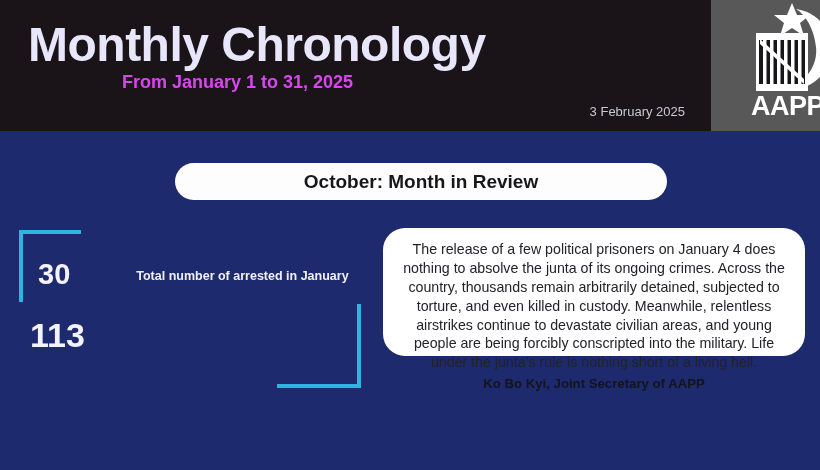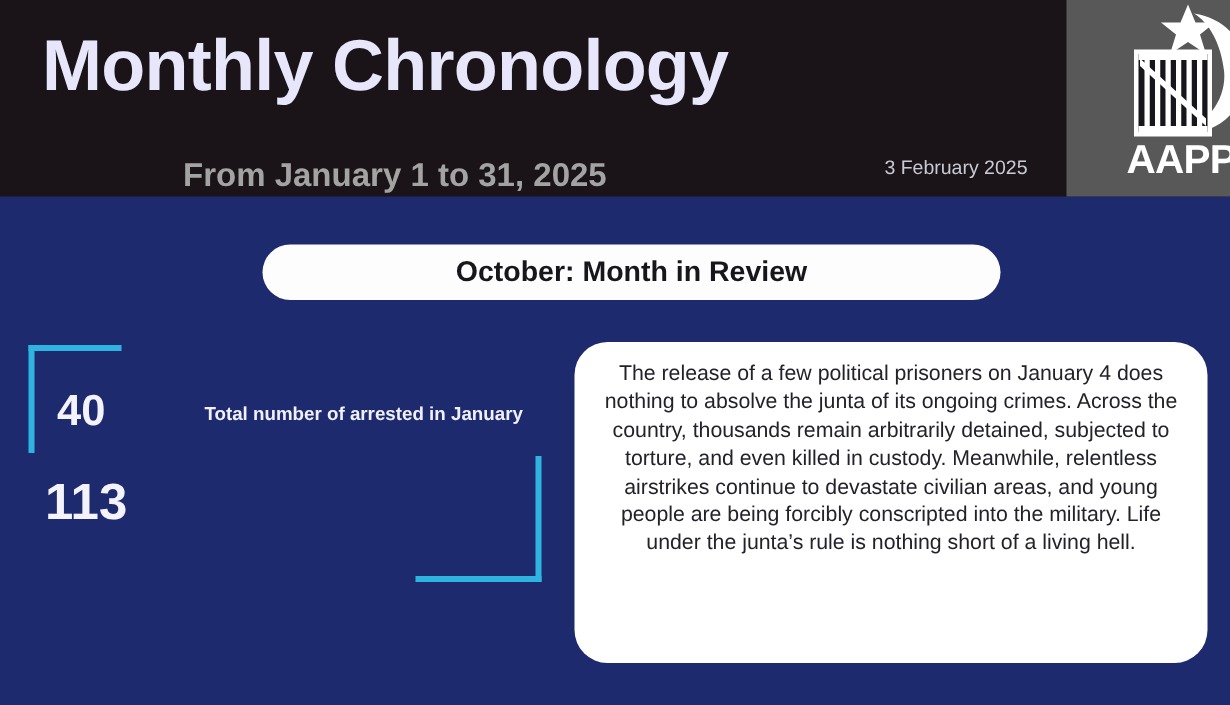--- a/index.html
+++ b/index.html
@@ -48,24 +48,24 @@
     left:28px; top:18px;
     font-size:48px;
     font-weight:bold;
     color:#e7e6fa;
     letter-spacing:-0.5px;
     line-height:1.12;
     white-space:nowrap;
   }
   .poster-subtitle {
     position:absolute;
-    left:122px; top:104px;
-    font-size:22px;
-    font-weight:bold;
-    color:#a3a3a3;
+    left:122px; top:72px;
+    font-size:18px;
+    font-weight:bold;
+    color:#d946ef;
     white-space:nowrap;
   }
   .poster-date {
     position:absolute;
     right:135px; top:104px;
     font-size:13px;
     color:#c9c9d4;
     white-space:nowrap;
   }
 
@@ -122,21 +122,21 @@
     font-weight:bold;
     white-space:nowrap;
   }
   .stat-row-0 .stat-label { margin-left:66px; margin-top:2px; }
   .stat-row-1 .stat-label { margin-left:39px; margin-top:3px; }
 
   
   .quote-card {
     position:absolute;
     left:383px; top:228px;
-    width:422px; height:214px;
+    width:422px; height:128px;
     background:#ffffff;
     border-radius:22px;
     padding:12px 16px 8px 16px;
     display:flex; flex-direction:column;
     align-items:center; justify-content:flex-start;
   }
   .quote-text {
     font-size:14.2px;
     line-height:1.33;
     color:#22222a;
@@ -191,25 +191,26 @@
 
   <div class="review-pill">
     <span class="review-pill-label">October: Month in Review</span>
   </div>
 
   <div class="bracket bracket-top-left"></div>
   <div class="bracket bracket-bottom-right"></div>
 
   <div class="stats">
     <div class="stat-row stat-row-0">
-      <span class="stat-value">40</span>
+      <span class="stat-value">30</span>
       <span class="stat-label">Total number of arrested in January</span>
     </div>
     <div class="stat-row stat-row-1">
       <span class="stat-value">113</span>
     </div>
   </div>
 
   <div class="quote-card">
     <p class="quote-text">The release of a few political prisoners on January 4 does nothing to absolve the junta of its ongoing crimes. Across the country, thousands remain arbitrarily detained, subjected to torture, and even killed in custody. Meanwhile, relentless airstrikes continue to devastate civilian areas, and young people are being forcibly conscripted into the military. Life under the junta’s rule is nothing short of a living hell.</p>
+    <p class="quote-attrib">Ko Bo Kyi, Joint Secretary of AAPP</p>
   </div>
 
 </div>
 
 </body></html>

